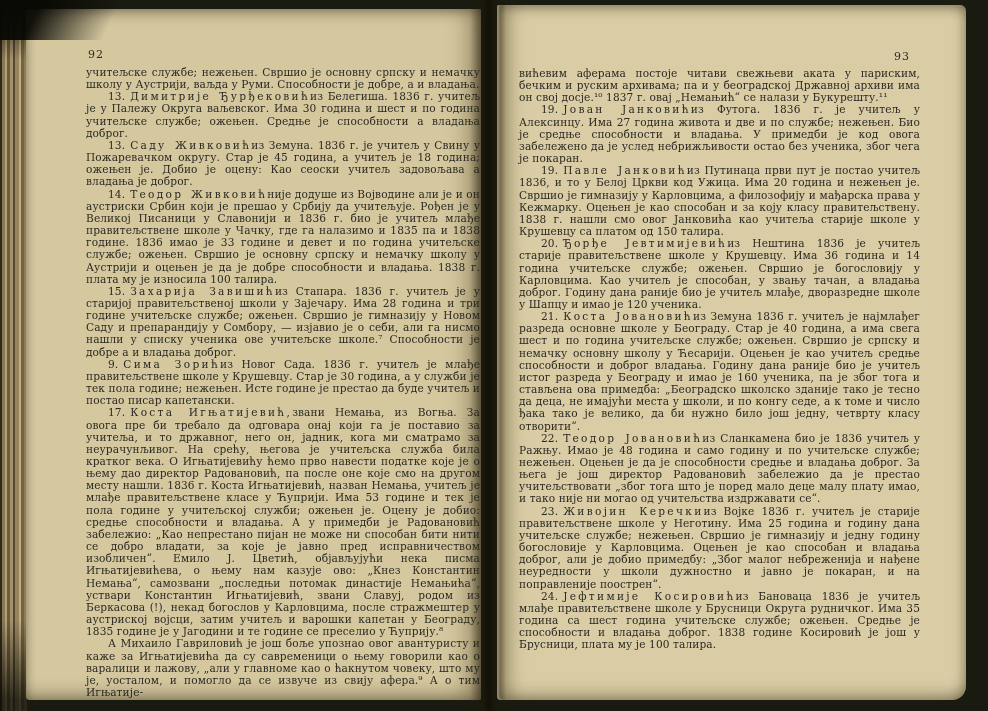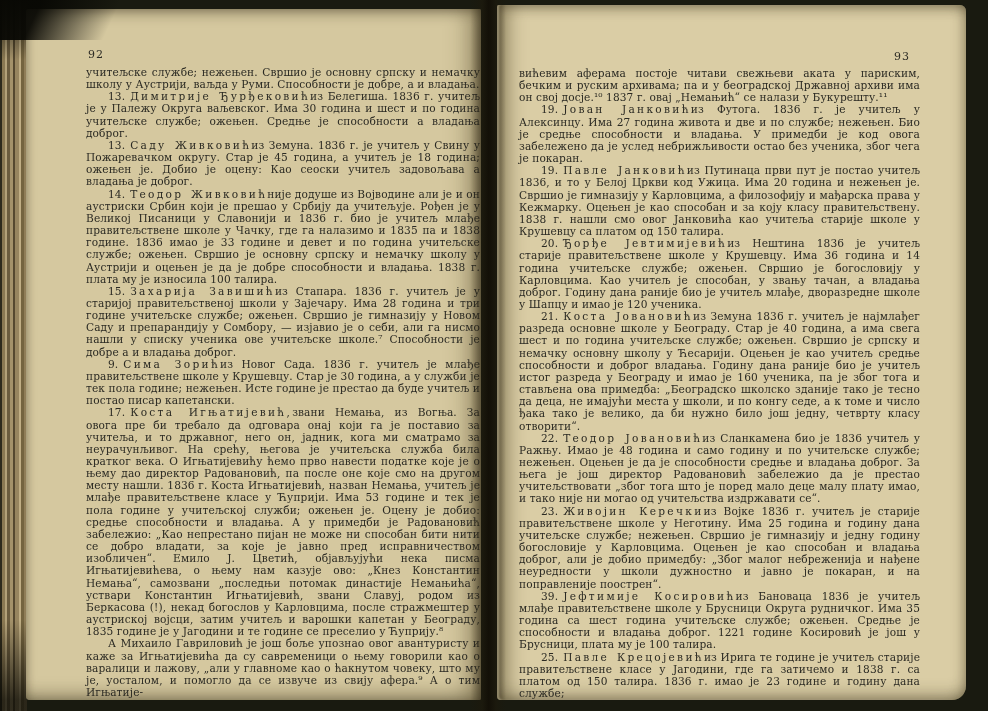--- a/index.html
+++ b/index.html
@@ -95,20 +95,19 @@
   <div class="page page-right">
     <div class="pagenum pagenum-right">93</div>
     <div class="text-block tb-right">
       <p class="para cont"><span class="body">вићевим аферама постоје читави свежњеви аката у париским, бечким и руским архивама; па и у београдској Државној архиви има он свој досје.¹⁰ 1837 г. овај „Немањић“ се налази у Букурешту.¹¹</span></p>
       <p class="para entry"><span class="num">19.</span><span class="name">Јован Јанковић</span><span class="body">из Футога. 1836 г. је учитељ у Алексинцу. Има 27 година живота и две и по службе; нежењен. Био је средње способности и владања. У примедби је код овога забележено да је услед небрижљивости остао без ученика, због чега је покаран.</span></p>
       <p class="para entry"><span class="num">19.</span><span class="name">Павле Јанковић</span><span class="body">из Путинаца први пут је постао учитељ 1836, и то у Белој Цркви код Ужица. Има 20 година и нежењен је. Свршио је гимназију у Карловцима, а филозофију и мађарска права у Кежмарку. Оцењен је као способан и за коју класу правитељствену. 1838 г. нашли смо овог Јанковића као учитеља старије школе у Крушевцу са платом од 150 талира.</span></p>
       <p class="para entry"><span class="num">20.</span><span class="name">Ђорђе Јевтимијевић</span><span class="body">из Нештина 1836 је учитељ старије правитељствене школе у Крушевцу. Има 36 година и 14 година учитељске службе; ожењен. Свршио је богословију у Карловцима. Као учитељ је способан, у звању тачан, а владања доброг. Годину дана раније био је учитељ млађе, дворазредне школе у Шапцу и имао је 120 ученика.</span></p>
       <p class="para entry"><span class="num">21.</span><span class="name">Коста Јовановић</span><span class="body">из Земуна 1836 г. учитељ је најмлађег разреда основне школе у Београду. Стар је 40 година, а има свега шест и по година учитељске службе; ожењен. Свршио је српску и немачку основну школу у Ћесарији. Оцењен је као учитељ средње способности и доброг владања. Годину дана раније био је учитељ истог разреда у Београду и имао је 160 ученика, па је због тога и стављена ова примедба: „Београдско школско зданије тако је тесно да деца, не имајући места у школи, и по конгу седе, а к томе и число ђака тако је велико, да би нужно било још једну, четврту класу отворити“.</span></p>
       <p class="para entry"><span class="num">22.</span><span class="name">Теодор Јовановић</span><span class="body">из Сланкамена био је 1836 учитељ у Ражњу. Имао је 48 година и само годину и по учитељске службе; нежењен. Оцењен је да је способности средње и владања доброг. За њега је још директор Радовановић забележио да је престао учитељствовати „због тога што је поред мало деце малу плату имао, и тако није ни могао од учитељства издржавати се“.</span></p>
       <p class="para entry"><span class="num">23.</span><span class="name">Живојин Керечки</span><span class="body">из Војке 1836 г. учитељ је старије правитељствене школе у Неготину. Има 25 година и годину дана учитељске службе; нежењен. Свршио је гимназију и једну годину богословије у Карловцима. Оцењен је као способан и владања доброг, али је добио примедбу: „Због малог небреженија и нађене неуредности у школи дужностно и јавно је покаран, и на поправленије поострен“.</span></p>
-      <p class="para entry"><span class="num">39.</span><span class="name">Јефтимије Косировић</span><span class="body">из Бановаца 1836 је учитељ млађе правитељствене школе у Брусници Округа рудничког. Има 35 година са шест година учитељске службе; ожењен. Средње је способности и владања доброг. 1221 године Косировић је још у Брусници, плата му је 100 талира.</span></p>
-      <p class="para entry"><span class="num">25.</span><span class="name">Павле Крецојевић</span><span class="body">из Ирига те године је учитељ старије правитељствене класе у Јагодини, где га затичемо и 1838 г. са платом од 150 талира. 1836 г. имао је 23 године и годину дана службе;</span></p>
+      <p class="para entry"><span class="num">24.</span><span class="name">Јефтимије Косировић</span><span class="body">из Бановаца 1836 је учитељ млађе правитељствене школе у Брусници Округа рудничког. Има 35 година са шест година учитељске службе; ожењен. Средње је способности и владања доброг. 1838 године Косировић је још у Брусници, плата му је 100 талира.</span></p>
     </div>
   </div>
 
   <div class="gutter"></div>
   <div class="corner-shade"></div>
 </div>
 
 </body></html>

